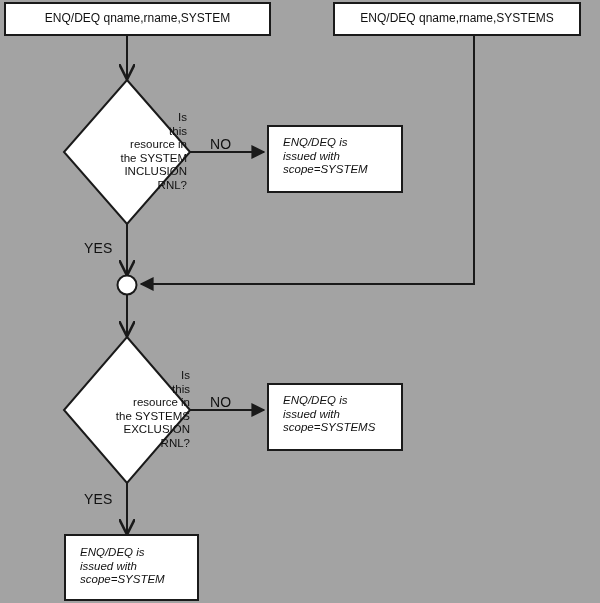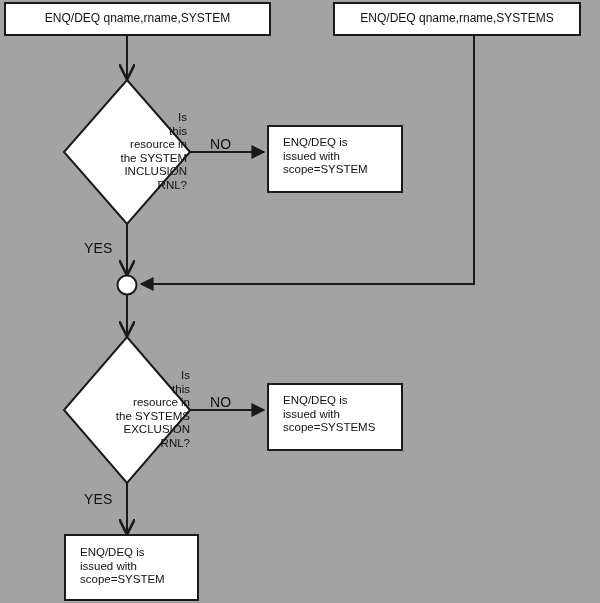--- a/index.html
+++ b/index.html
@@ -29,20 +29,21 @@
   .node-text {
     position: absolute;
     color: #111111;
     line-height: 1.18;
     white-space: pre-line;
     pointer-events: none;
   }
   .box-text {
     font-size: 11.5px;
     text-align: left;
+    font-style: italic;
   }
   .box-text-center {
     font-size: 12px;
     text-align: center;
   }
   .diamond-text {
     font-size: 11.5px;
     text-align: right;
   }
   .edge-label {

